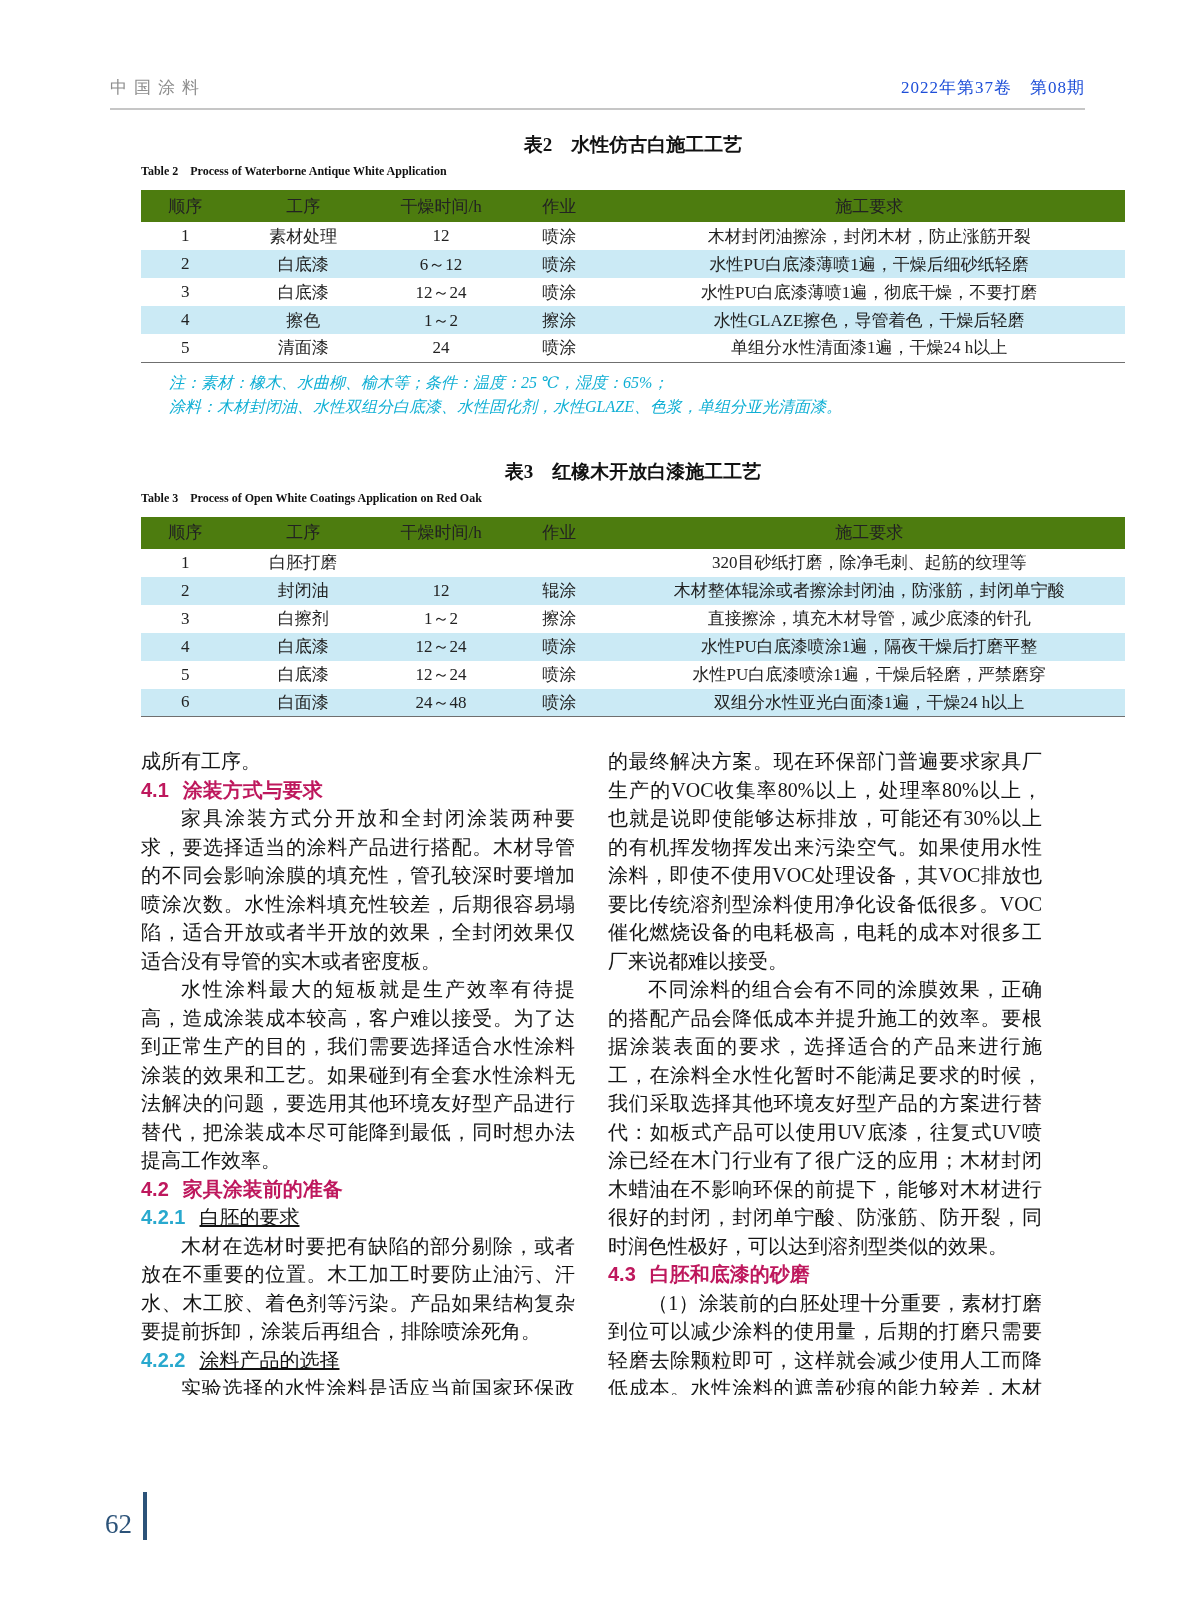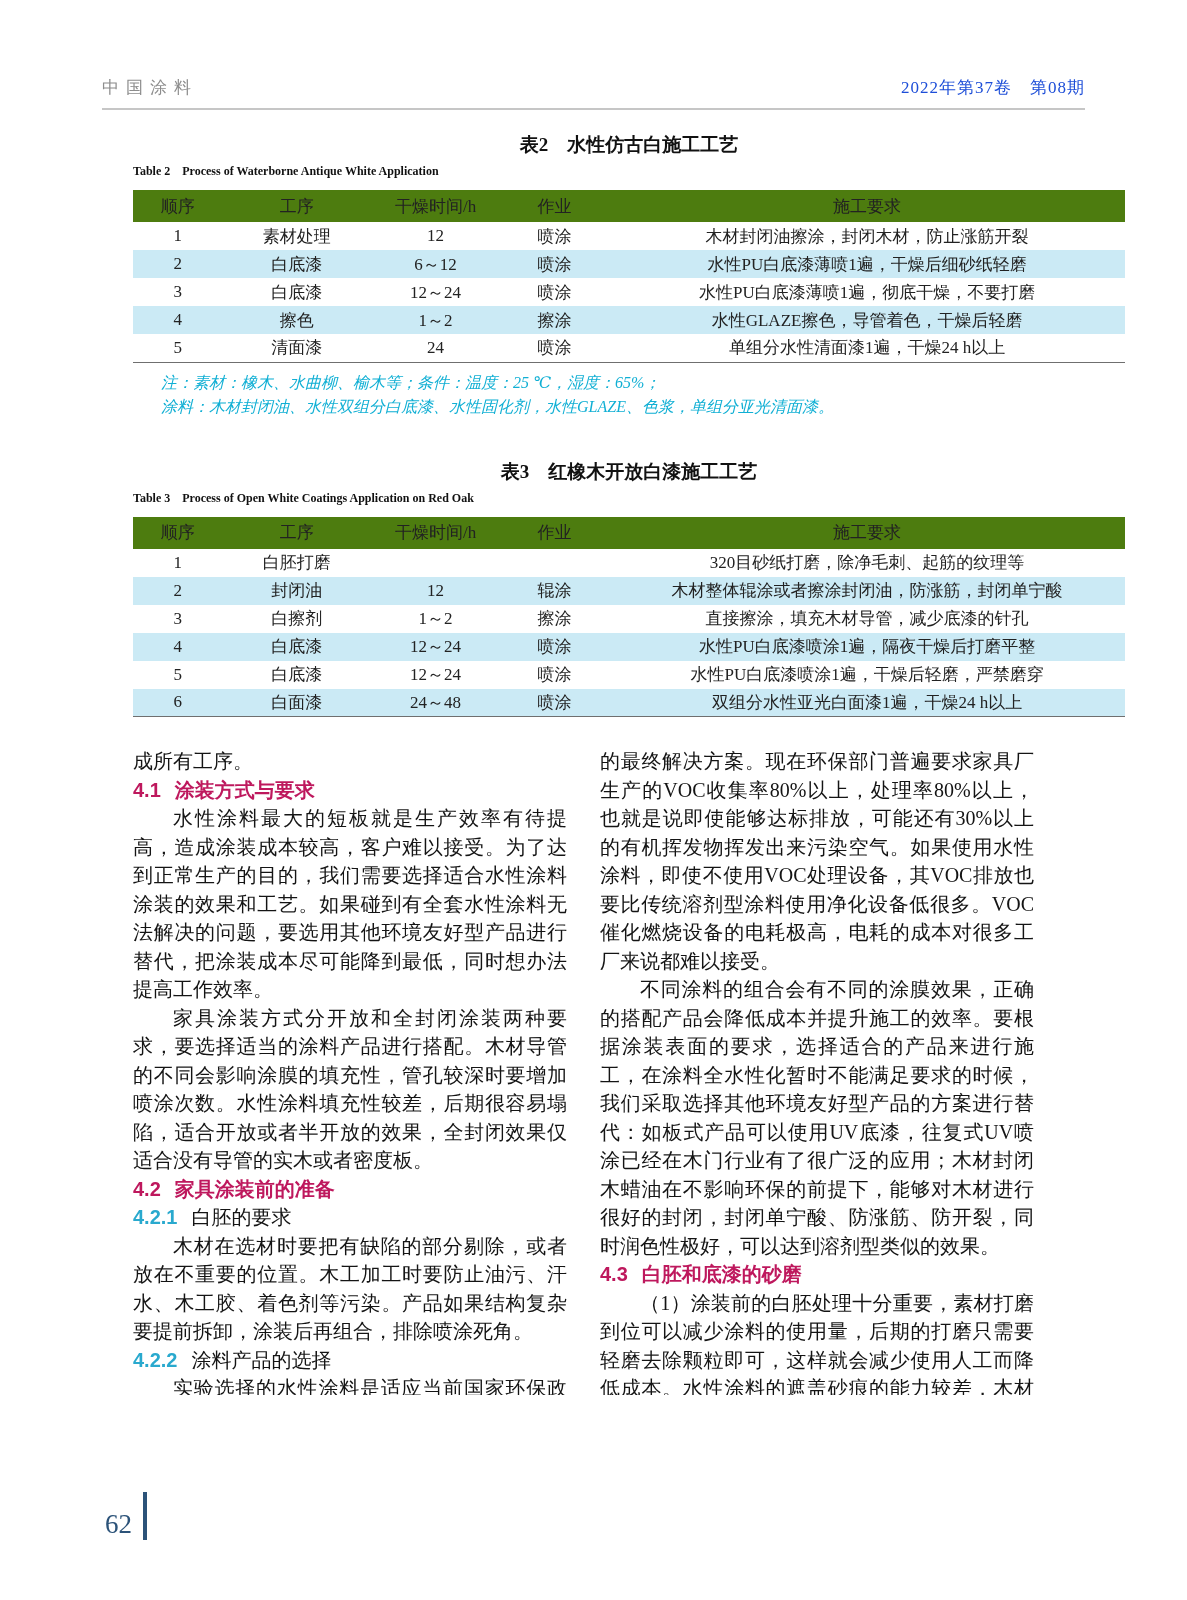--- a/index.html
+++ b/index.html
@@ -1,20 +1,20 @@
 <!DOCTYPE html>
 <html lang="zh"><head>
 <meta charset="utf-8">
 <style>
   * { margin:0; padding:0; box-sizing:border-box; }
   html,body { background:#ffffff; }
   .page {
     position:relative; width:1187px; height:1600px; margin:0 auto;
     background:#ffffff; overflow:hidden;
-    font-family:"Liberation Serif","DejaVu Serif",serif; color:#1a1a1a;
+    font-family:"Liberation Serif","DejaVu Serif",serif; color:#1a1a1a;padding-left:8px;
   }
   
   .running-header {
     margin:76px 102px 0 102px; padding-bottom:9px;
     border-bottom:2px solid #c6c6c6;
     display:flex; justify-content:space-between; align-items:flex-end;
   }
   .journal-name {
     font-family:"Liberation Sans","DejaVu Sans",sans-serif;
     font-size:17px; color:#8d8d8d; letter-spacing:7px;
@@ -59,21 +59,21 @@
   .sec-h {
     font-family:"Liberation Sans","DejaVu Sans",sans-serif;
     font-weight:bold; color:#be185d; font-size:20px; line-height:28.5px;
   }
   .sec-h .h-num { margin-right:14px; }
   .sub-h { line-height:28.5px; }
   .sub-h .h-num {
     font-family:"Liberation Sans","DejaVu Sans",sans-serif;
     font-weight:bold; color:#29a9ce; margin-right:14px; font-size:20px;
   }
-  .sub-h .h-txt { color:#141414; font-size:20px; }
+  .sub-h .h-txt { color:#141414; font-size:20px;text-decoration:underline; }
   
   .page-footer {
     position:absolute; left:105px; top:1492px;
     display:flex; align-items:center;
   }
   .page-num {
     font-size:27px; color:#2c5379; font-family:"Liberation Serif","DejaVu Serif",serif;
     margin-right:11px; align-self:flex-end;
   }
   .footer-bar { width:4px; height:48px; background:#2c5379; margin-right:10px; }
@@ -215,22 +215,22 @@
       </table>
     </div>
 
     <div class="body-cols">
 
       <div class="col">
         <p class="no-indent">成所有工序。</p>
         <div class="sec-h">
           <span class="h-num">4.1</span><span>涂装方式与要求</span>
         </div>
+        <p>家具涂装方式分开放和全封闭涂装两种要求，要选择适当的涂料产品进行搭配。木材导管的不同会影响涂膜的填充性，管孔较深时要增加喷涂次数。水性涂料填充性较差，后期很容易塌陷，适合开放或者半开放的效果，全封闭效果仅适合没有导管的实木或者密度板。</p>
         <p>水性涂料最大的短板就是生产效率有待提高，造成涂装成本较高，客户难以接受。为了达到正常生产的目的，我们需要选择适合水性涂料涂装的效果和工艺。如果碰到有全套水性涂料无法解决的问题，要选用其他环境友好型产品进行替代，把涂装成本尽可能降到最低，同时想办法提高工作效率。</p>
-        <p>家具涂装方式分开放和全封闭涂装两种要求，要选择适当的涂料产品进行搭配。木材导管的不同会影响涂膜的填充性，管孔较深时要增加喷涂次数。水性涂料填充性较差，后期很容易塌陷，适合开放或者半开放的效果，全封闭效果仅适合没有导管的实木或者密度板。</p>
         <div class="sec-h">
           <span class="h-num">4.2</span><span>家具涂装前的准备</span>
         </div>
         <div class="sub-h">
           <span class="h-num">4.2.1</span><span class="h-txt">白胚的要求</span>
         </div>
         <p>木材在选材时要把有缺陷的部分剔除，或者放在不重要的位置。木工加工时要防止油污、汗水、木工胶、着色剂等污染。产品如果结构复杂要提前拆卸，涂装后再组合，排除喷涂死角。</p>
         <div class="sub-h">
           <span class="h-num">4.2.2</span><span class="h-txt">涂料产品的选择</span>
         </div>

